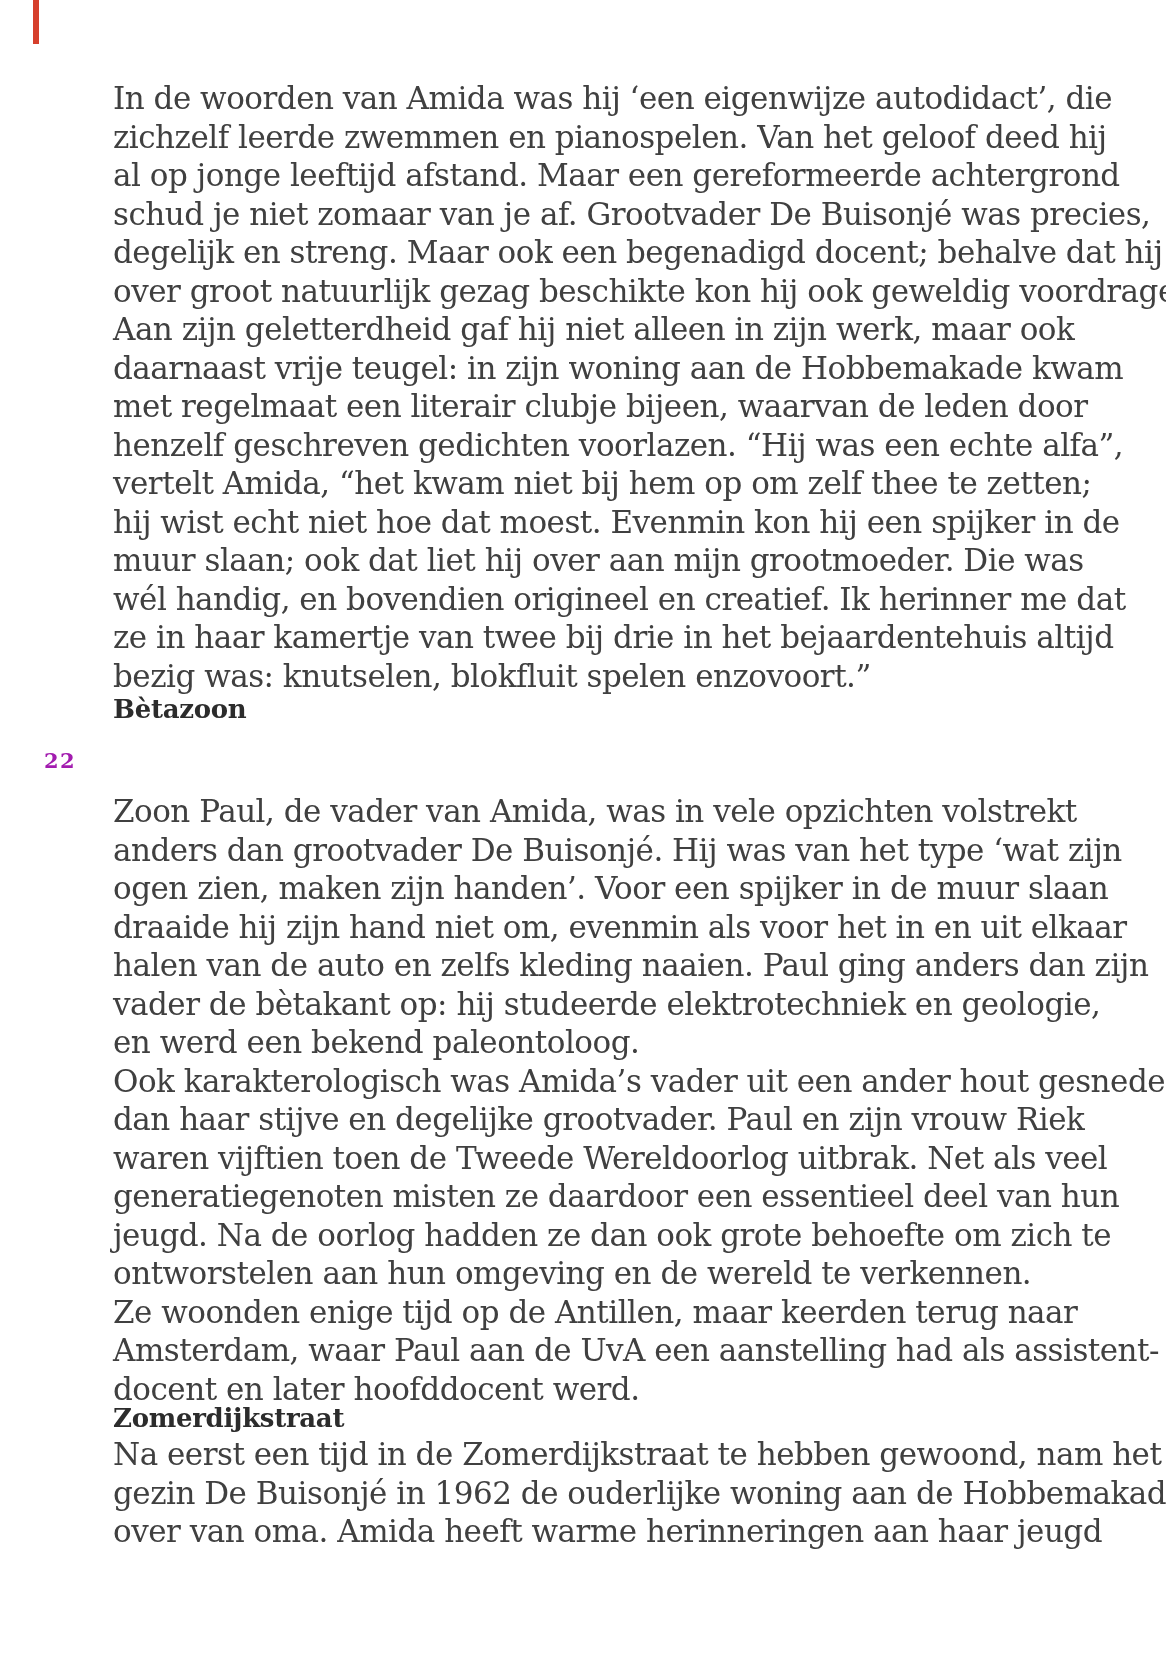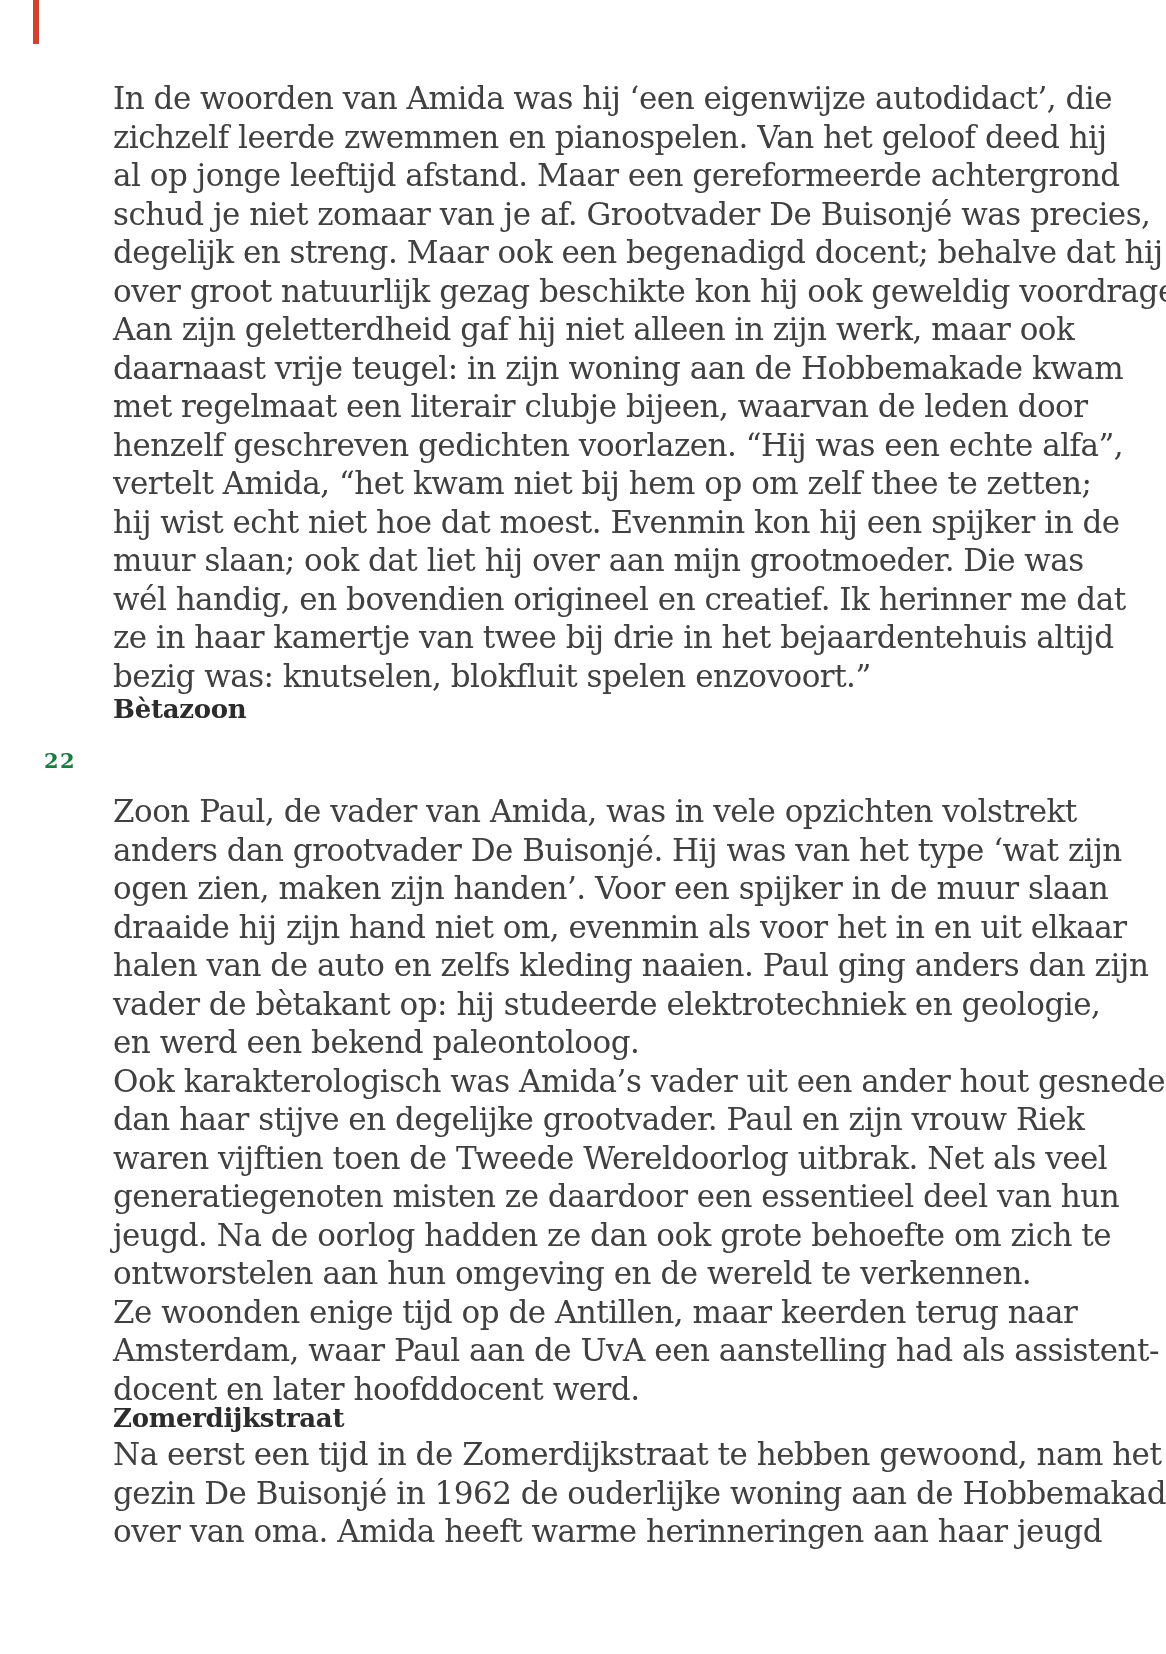--- a/index.html
+++ b/index.html
@@ -49,21 +49,21 @@
     white-space: pre;
   }
 </style>
 </head>
 <body>
 
 <div class="page">
 
   <div class="bleed-mark accent" style="color: rgb(214, 64, 44);"></div>
 
-  <div class="page-number accent" style="color: #15803d;">22</div>
+  <div class="page-number accent" style="color: #a21caf;">22</div>
 
   <div class="para" style="top:79px">In de woorden van Amida was hij ‘een eigenwijze autodidact’, die
 zichzelf leerde zwemmen en pianospelen. Van het geloof deed hij
 al op jonge leeftijd afstand. Maar een gereformeerde achtergrond
 schud je niet zomaar van je af. Grootvader De Buisonjé was precies,
 degelijk en streng. Maar ook een begenadigd docent; behalve dat hij
 over groot natuurlijk gezag beschikte kon hij ook geweldig voordragen.
 Aan zijn geletterdheid gaf hij niet alleen in zijn werk, maar ook
 daarnaast vrije teugel: in zijn woning aan de Hobbemakade kwam
 met regelmaat een literair clubje bijeen, waarvan de leden door

